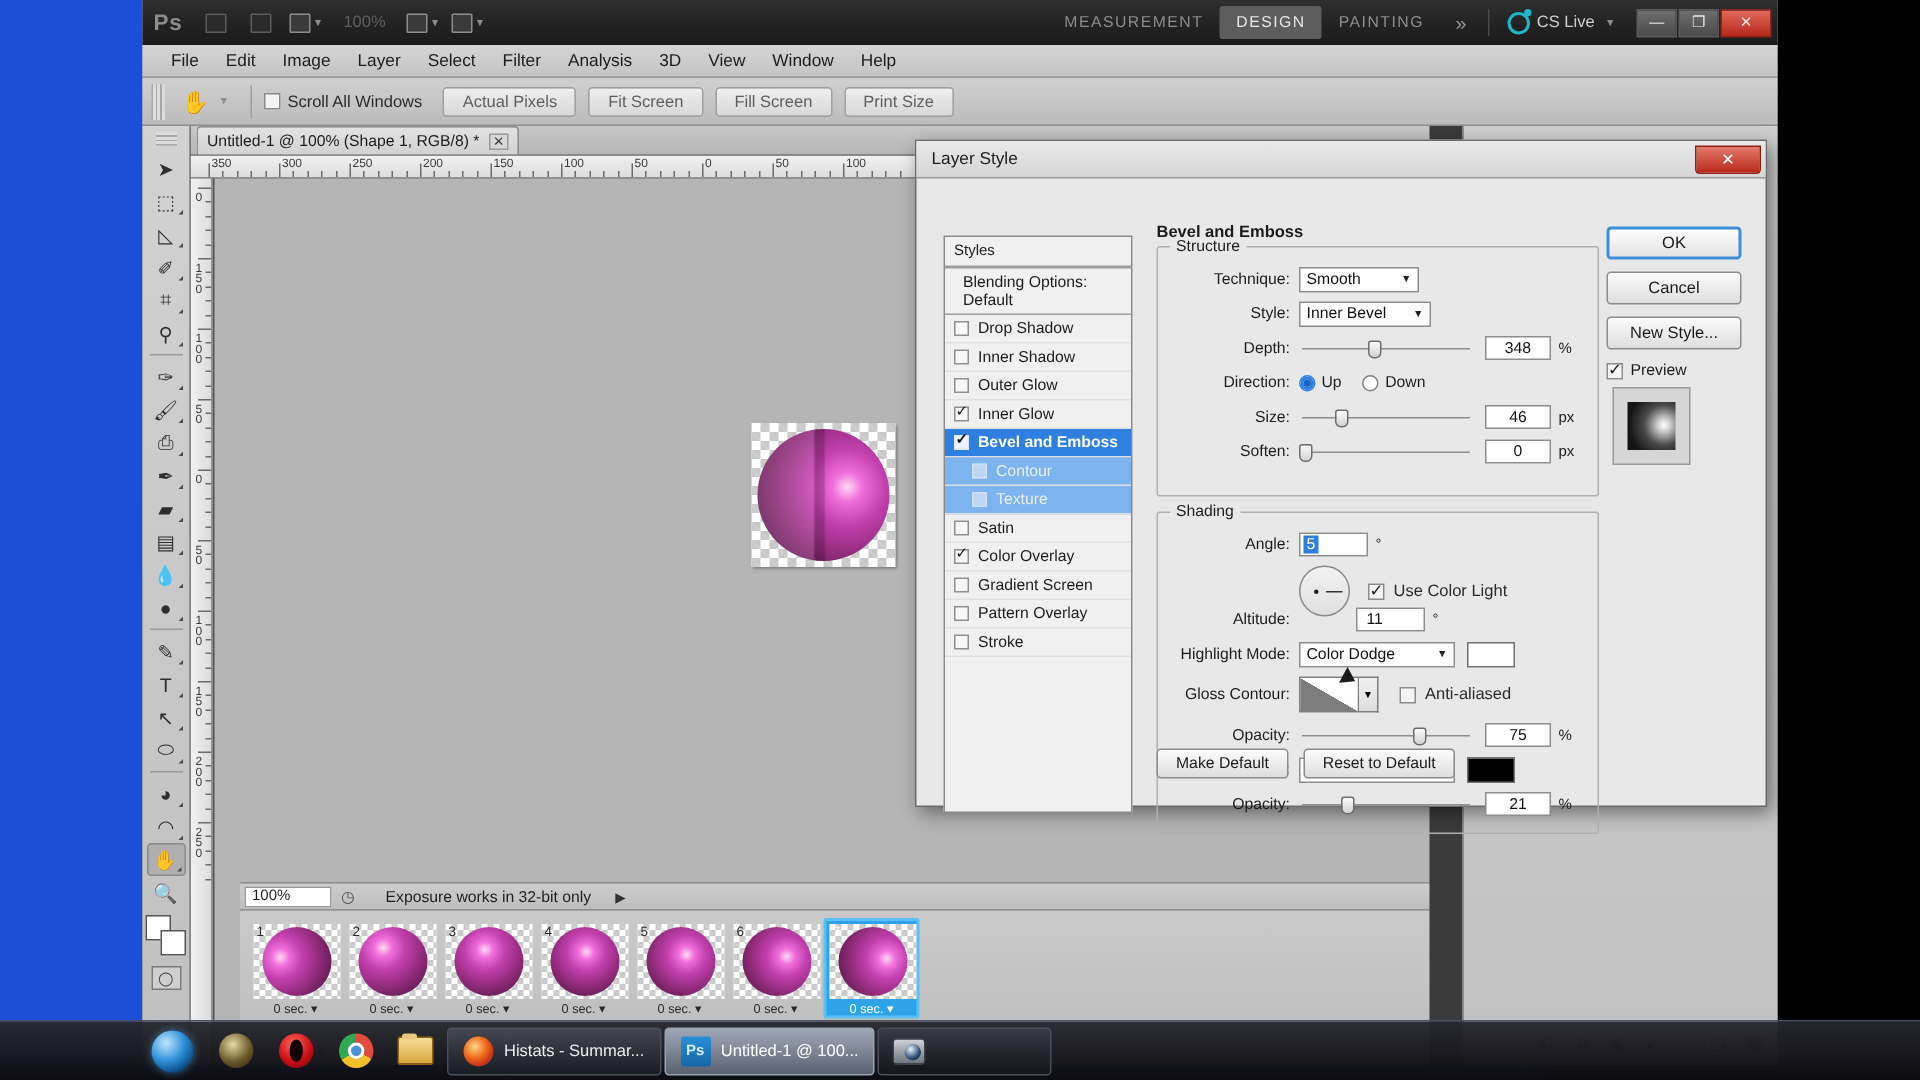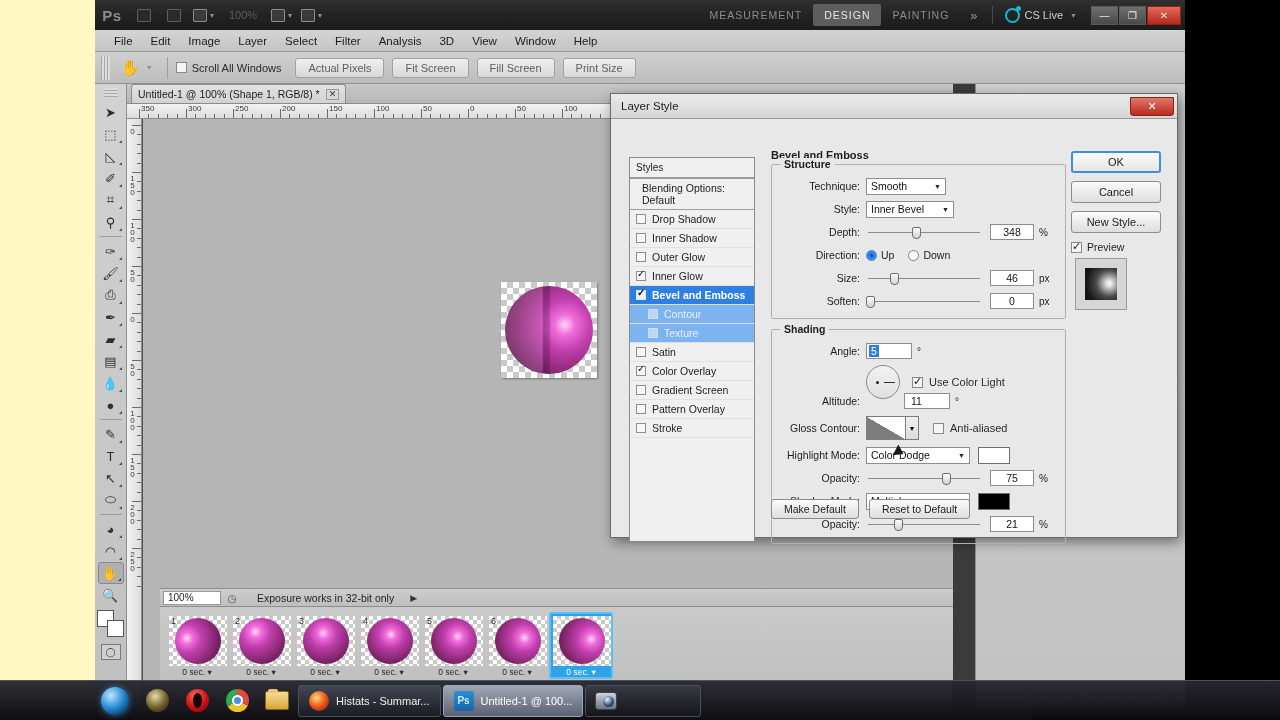--- a/index.html
+++ b/index.html
@@ -2,21 +2,21 @@
 <html><head>
 <meta charset="utf-8">
 <style>
   * { box-sizing: border-box; margin: 0; padding: 0; }
   html, body {
     width: 1280px; height: 720px;
     background: #000; overflow: hidden;
     font-family: "Liberation Sans", sans-serif;
     -webkit-font-smoothing: antialiased;
   }
-  #root { position: relative; width: 1032px; height: 720px; background:#fef9c3; }
+  #root { position: relative; width: 1032px; height: 720px; background:#1d4ed8; }
 
   
   #ps-window {
     position: absolute; left: 95px; top: 0; width: 1090px; height: 680px;
     background: #b4b4b4;
   }
 
   
   .ps-titlebar {
     position: relative; height: 30px;
@@ -267,21 +267,21 @@
   .pane {
     position:absolute; left: 160px; top: 30px; width: 295px; bottom: 15px;
   }
   .pane-title { font-size: 11px; font-weight:bold; color:#1c1c1c; margin-bottom: 3px; }
   .group {
     border:1px solid #b0b0b0; border-radius:2px; position:relative; padding: 12px 8px 8px;
     margin-bottom: 10px;
   }
   .group > .legend {
     position:absolute; top:-7px; left: 8px; background:#e8e8e8; padding: 0 4px;
-    font-size: 10.5px; font-weight:bold; color:#1c1c1c;
+    font-size: 10.5px; font-weight:normal; color:#1c1c1c;
   }
   .row { display:flex; align-items:center; margin-bottom: 5px; height: 18px; }
   .rlabel { width: 86px; text-align:right; padding-right: 6px; font-size:10.5px; color:#1c1c1c; }
   .sel-box {
     background:#fff; border:1px solid #8d8d8d; height:17px; display:flex; align-items:center;
     padding: 0 4px; font-size:10.5px; color:#111; position:relative; min-width: 80px;
   }
   .sel-box .arr { margin-left:auto; padding-left: 10px; font-size:7px; color:#222;}
   .numbox {
     background:#fff; border:1px solid #8d8d8d; height:16px; width: 44px;
@@ -834,21 +834,21 @@
           <div class="row">
             <div class="rlabel">Size:</div>
             <div class="slider">
               <div class="track"></div>
               <div class="knob" style="left:24px"></div>
             </div>
             <div class="numbox">46</div>
             <span class="unit">px</span>
           </div>
 
-          <div class="row" style="margin-bottom:0">
+          <div class="row" style="margin-bottom:12px">
             <div class="rlabel">Soften:</div>
             <div class="slider">
               <div class="track"></div>
               <div class="knob" style="left:0px"></div>
             </div>
             <div class="numbox">0</div>
             <span class="unit">px</span>
           </div>
         </div>
 
@@ -871,41 +871,41 @@
             </div>
             <span class="chk on" style="margin-left:12px"></span>
             <span class="opt-label" style="margin-left:6px">Use Color Light</span>
           </div>
 
           <div class="row" style="margin-top:-12px">
             <div class="rlabel">Altitude:</div>
             <div style="width:38px"></div>
             <div class="numbox" style="width:46px;justify-content:flex-start;padding-left:6px">11</div>
             <span class="unit">°</span>
+          </div>
+
+          <div class="row">
+            <div class="rlabel">Highlight Mode:</div>
+            <div class="sel-box" style="width:104px">
+              <span>Color Dodge</span>
+              <span class="arr">▼</span>
+            </div>
+            <div class="swatch-box" style="background:#ffffff;margin-left:8px"></div>
           </div>
 
           <div class="row" style="height:26px">
             <div class="rlabel">Gloss Contour:</div>
             <div style="display:flex">
               <div class="gloss-box">
                   <span class="tri"></span>
                 </div>
               <div class="gloss-arrow">▼</div>
             </div>
             <span class="chk" style="margin-left:14px"></span>
             <span class="opt-label" style="margin-left:6px">Anti-aliased</span>
-          </div>
-
-          <div class="row">
-            <div class="rlabel">Highlight Mode:</div>
-            <div class="sel-box" style="width:104px">
-              <span>Color Dodge</span>
-              <span class="arr">▼</span>
-            </div>
-            <div class="swatch-box" style="background:#ffffff;margin-left:8px"></div>
           </div>
 
           <div class="row">
             <div class="rlabel">Opacity:</div>
             <div class="slider">
               <div class="track"></div>
               <div class="knob" style="left:76px"></div>
             </div>
             <div class="numbox">75</div>
             <span class="unit">%</span>

